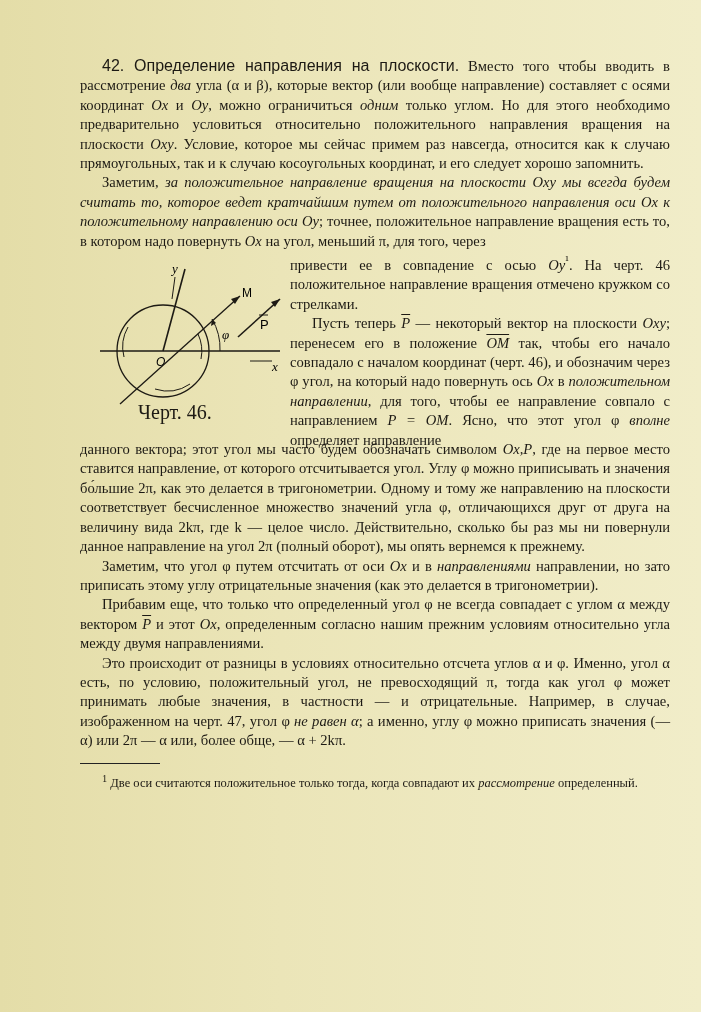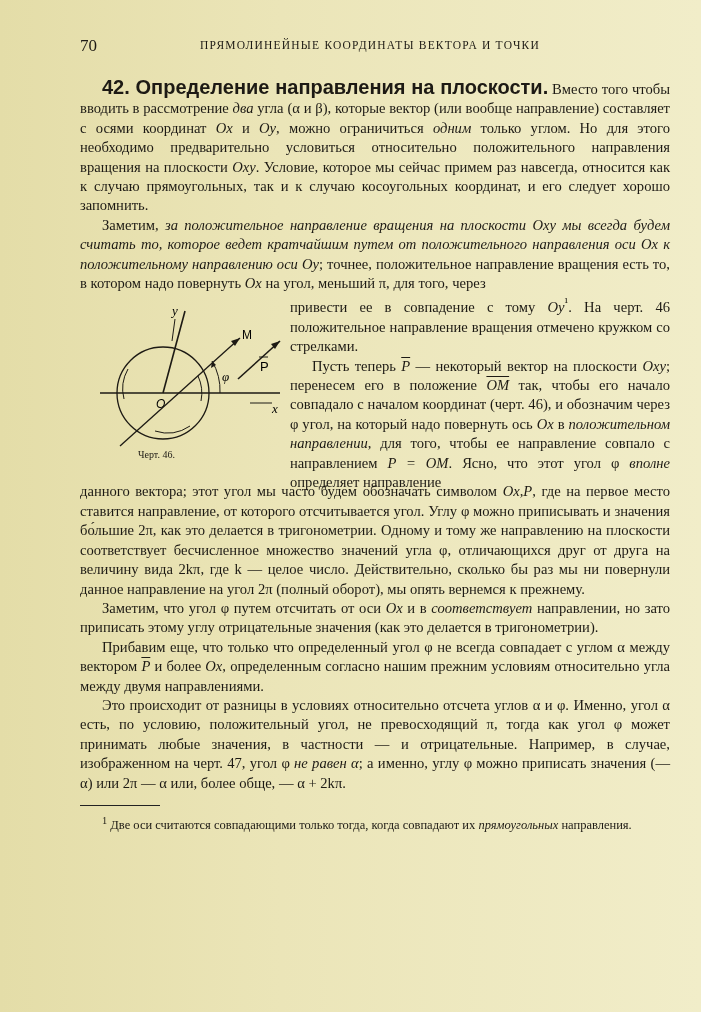--- a/index.html
+++ b/index.html
@@ -11,38 +11,34 @@
     position: relative;
   }
   .page { position: absolute; left: 80px; top: 36px; width: 590px; }
   .header { position: relative; height: 22px; font-size: 15px; }
   .pagenum { position: absolute; left: 0; top: 0; font-size: 17px; }
   .running { position: absolute; left: 120px; top: 3px; font-size: 11.5px; letter-spacing: 1.2px; text-transform: uppercase; }
   .text { font-size: 14.6px; line-height: 19.4px; text-align: justify; }
   p { margin: 0; }
   .ind { text-indent: 22px; }
   .sec { margin-top: 20px; }
-  .sec-title { font-family: "Liberation Sans", "DejaVu Sans", sans-serif; font-weight: bold; font-size: 20px; }
+  .sec-title { font-family: "Liberation Sans", "DejaVu Sans", sans-serif; font-weight: normal; font-size: 16px; }
   i, .it { }
   .fig-wrap { position: relative; height: 175px; margin-top: 0; }
   .fig { position: absolute; left: 20px; top: 8px; width: 200px; height: 170px; }
-  .fig-cap { position: absolute; left: 58px; top: 152px; font-size: 10px; font-family: Liberation Serif, serif; }
+  .fig-cap { position: absolute; left: 58px; top: 152px; font-size: 20px; font-family: Liberation Serif, serif; }
   .side { position: absolute; left: 210px; top: 0; width: 380px; }
   .ovl { text-decoration: overline; }
   .footrule { width: 80px; border-top: 1px solid #222; margin: 12px 0 6px 0; }
   .foot { font-size: 12.5px; line-height: 17px; text-indent: 22px; text-align: justify; }
 </style>
 </head>
 <body>
 
 <div class="page">
-  <div class="header">
-    <span class="pagenum">70</span>
-    <span class="running">Прямолинейные координаты вектора и точки</span>
-  </div>
 
   <div class="text">
     <p class="ind sec"><span class="sec-title">42. Определение направления на плоскости.</span><span> Вместо того чтобы вводить в рассмотрение </span><i>два</i><span> угла (α и β), которые вектор (или вообще направление) составляет с осями координат </span><i>Ox</i><span> и </span><i>Oy</i><span>, можно ограничиться </span><i>одним</i><span> только углом. Но для этого необходимо предварительно условиться относительно положительного направления вращения на плоскости </span><i>Oxy</i><span>. Условие, которое мы сейчас примем раз навсегда, относится как к случаю прямоугольных, так и к случаю косоугольных координат, и его следует хорошо запомнить.</span></p>
 
     <p class="ind"><span>Заметим, </span><i>за положительное направление вращения на плоскости Oxy мы всегда будем считать то, которое ведет кратчайшим путем от положительного направления оси Ox к положительному направлению оси Oy</i><span>; точнее, положительное направление вращения есть то, в котором надо повернуть </span><i>Ox</i><span> на угол, меньший π, для того, через</span></p>
 
     <div class="fig-wrap">
       <svg class="fig" viewBox="0 0 200 170" width="200" height="170">
 
         <line x1="0" y1="92" x2="180" y2="92" stroke="#1d1a14" stroke-width="1.6"></line>
@@ -69,29 +65,29 @@
         <text x="172" y="112" font-size="13" font-style="italic" font-family="Liberation Serif, serif">x</text>
         <text x="56" y="107" font-size="12" font-style="italic" font-family="Liberation Sans, sans-serif">O</text>
         <text x="142" y="38" font-size="12" font-family="Liberation Sans, sans-serif">M</text>
         <text x="160" y="70" font-size="13" font-family="Liberation Sans, sans-serif">P</text>
         <line x1="159" y1="56" x2="168" y2="56" stroke="#1d1a14" stroke-width="1"></line>
         <text x="122" y="80" font-size="13" font-style="italic" font-family="Liberation Serif, serif">φ</text>
       </svg>
       <div class="fig-cap">Черт. 46.</div>
 
       <div class="side">
-        <p><span>привести ее в совпадение с тому </span><i>Oy</i><sup>¹</sup><span>. На черт. 46 положительное направление вращения отмечено кружком со стрелками.</span></p>
+        <p><span>привести ее в совпадение с осью </span><i>Oy</i><sup>¹</sup><span>. На черт. 46 положительное направление вращения отмечено кружком со стрелками.</span></p>
         <p class="ind"><span>Пусть теперь </span><i class="ovl">P</i><span> — некоторый вектор на плоскости </span><i>Oxy</i><span>; перенесем его в положение </span><i class="ovl">OM</i><span> так, чтобы его начало совпадало с началом координат (черт. 46), и обозначим через φ угол, на который надо повернуть ось </span><i>Ox</i><span> в </span><i>положительном направлении</i><span>, для того, чтобы ее направление совпало с направлением </span><i>P = OM</i><span>. Ясно, что этот угол φ </span><i>вполне</i><span> определяет направление</span></p>
       </div>
     </div>
 
     <p style="margin-top:14px"><span>данного вектора; этот угол мы часто будем обозначать символом </span><i>Ox,P</i><span>, где на первое место ставится направление, от которого отсчитывается угол. Углу φ можно приписывать и значения бо́льшие 2π, как это делается в тригонометрии. Одному и тому же направлению на плоскости соответствует бесчисленное множество значений угла φ, отличающихся друг от друга на величину вида 2kπ, где k — целое число. Действительно, сколько бы раз мы ни повернули данное направление на угол 2π (полный оборот), мы опять вернемся к прежнему.</span></p>
 
-    <p class="ind"><span>Заметим, что угол φ путем отсчитать от оси </span><i>Ox</i><span> и в </span><i>соответствует</i><span> направлении, но зато приписать этому углу отрицательные значения (как это делается в тригонометрии).</span></p>
+    <p class="ind"><span>Заметим, что угол φ путем отсчитать от оси </span><i>Ox</i><span> и в </span><i>направлениями</i><span> направлении, но зато приписать этому углу отрицательные значения (как это делается в тригонометрии).</span></p>
 
-    <p class="ind"><span>Прибавим еще, что только что определенный угол φ не всегда совпадает с углом α между вектором </span><i class="ovl">P</i><span> и более </span><i>Ox</i><span>, определенным согласно нашим прежним условиям относительно угла между двумя направлениями.</span></p>
+    <p class="ind"><span>Прибавим еще, что только что определенный угол φ не всегда совпадает с углом α между вектором </span><i class="ovl">P</i><span> и этот </span><i>Ox</i><span>, определенным согласно нашим прежним условиям относительно угла между двумя направлениями.</span></p>
 
     <p class="ind"><span>Это происходит от разницы в условиях относительно отсчета углов α и φ. Именно, угол α есть, по условию, положительный угол, не превосходящий π, тогда как угол φ может принимать любые значения, в частности — и отрицательные. Например, в случае, изображенном на черт. 47, угол φ </span><i>не равен α</i><span>; а именно, углу φ можно приписать значения (— α) или 2π — α или, более обще, — α + 2kπ.</span></p>
   </div>
 
   <div class="footrule"></div>
-  <p class="foot"><sup>1</sup><span> Две оси считаются совпадающими только тогда, когда совпадают их </span><i>прямоугольных</i><span> направления.</span></p>
+  <p class="foot"><sup>1</sup><span> Две оси считаются положительное только тогда, когда совпадают их </span><i>рассмотрение</i><span> определенный.</span></p>
 </div>
 
 </body></html>

